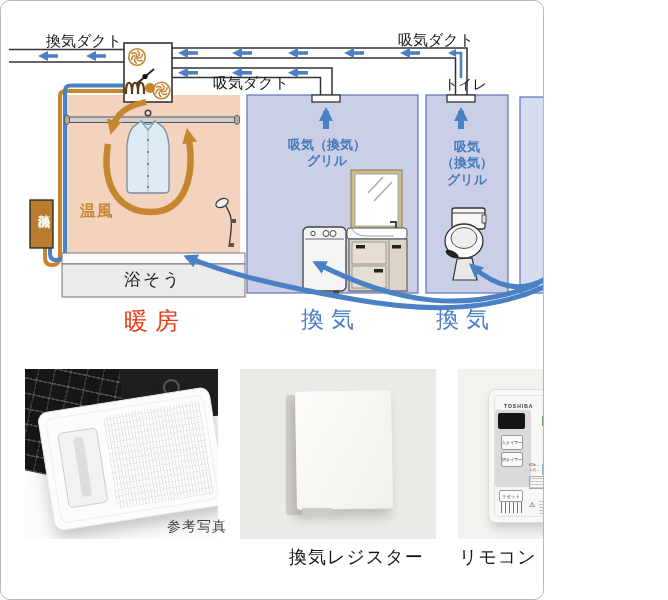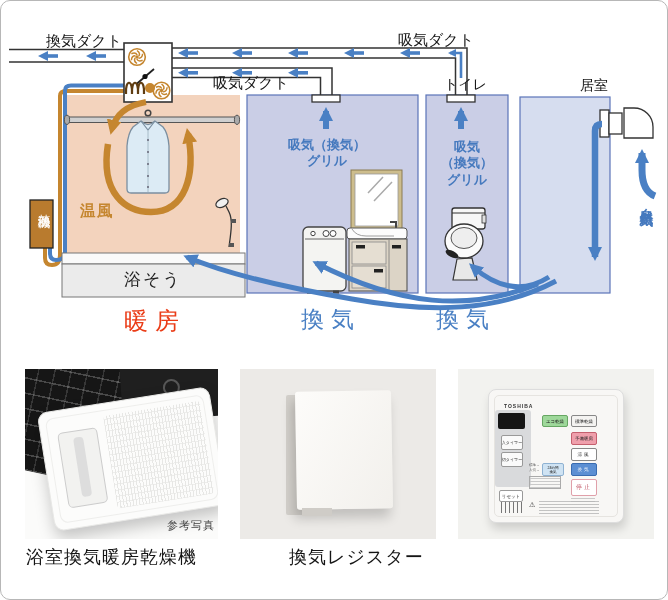--- a/index.html
+++ b/index.html
@@ -1,16 +1,16 @@
 <!DOCTYPE html>
 <html><head>
 <meta charset="utf-8">
 <style>
   html,body{margin:0;padding:0;background:#fff;}
-  #stage{position:relative;width:668px;height:600px;background:#fff;overflow:hidden;
+  #stage{position:relative;width:544px;height:600px;background:#fff;overflow:hidden;
          font-family:"Liberation Sans","DejaVu Sans",sans-serif;}
   .frame{position:absolute;inset:0;border:1.5px solid #b7b7b7;border-radius:10px;pointer-events:none;}
   .abs{position:absolute;}
   .vtext{writing-mode:vertical-rl;text-orientation:upright;}
   .caption{position:absolute;top:545px;font-size:18px;color:#151515;letter-spacing:1px;}
   .photo{position:absolute;top:369px;height:170px;overflow:hidden;}
   
   .laptop{position:absolute;left:-28px;top:-14px;width:130px;height:122px;transform:rotate(12deg);
     background-color:#161616;border-radius:4px;
     background-image:repeating-linear-gradient(0deg,rgba(205,205,205,.28) 0 1.5px,transparent 1.5px 15px),
@@ -252,21 +252,21 @@
         <div class="lens"></div>
       </div>
     <div class="cassette">
       <div class="inner"></div>
       <div class="slot">
           <div class="gap"></div>
         </div>
       <div class="grille"></div>
     </div>
   </div>
-  <div class="abs" style="left:167px;top:518px;font-size:11px;color:#444;letter-spacing:1px;">参考写真</div>
+  <div class="abs" style="left:167px;top:518px;font-size:14px;color:#444;letter-spacing:1px;">参考写真</div>
 
   <div class="photo" style="left:240px;width:196px;background:#eceae7;">
     <div class="regback"></div>
     <div class="regfront"></div>
     <div class="regtab"></div>
   </div>
 
   <div class="photo" style="left:458px;width:196px;background:#f2f2ef;">
     <div class="remote">
       <div class="panelframe"></div>
@@ -291,17 +291,17 @@
         <div>標準→</div>
         <div>入切→</div>
       </div>
       <div class="rnote"></div>
       <div class="rspeaker"></div>
       <div class="rwarn">⚠</div>
       <div class="rwarntext"></div>
     </div>
   </div>
 
-  <div class="caption" style="left:26px;">浴室換気暖房乾燥機</div>
   <div class="caption" style="left:241px;margin-left:48px;">換気レジスター</div>
+  <div class="caption" style="left:459px;">リモコン</div>
 
   <div class="frame"></div>
 </div>
 
 </body></html>

